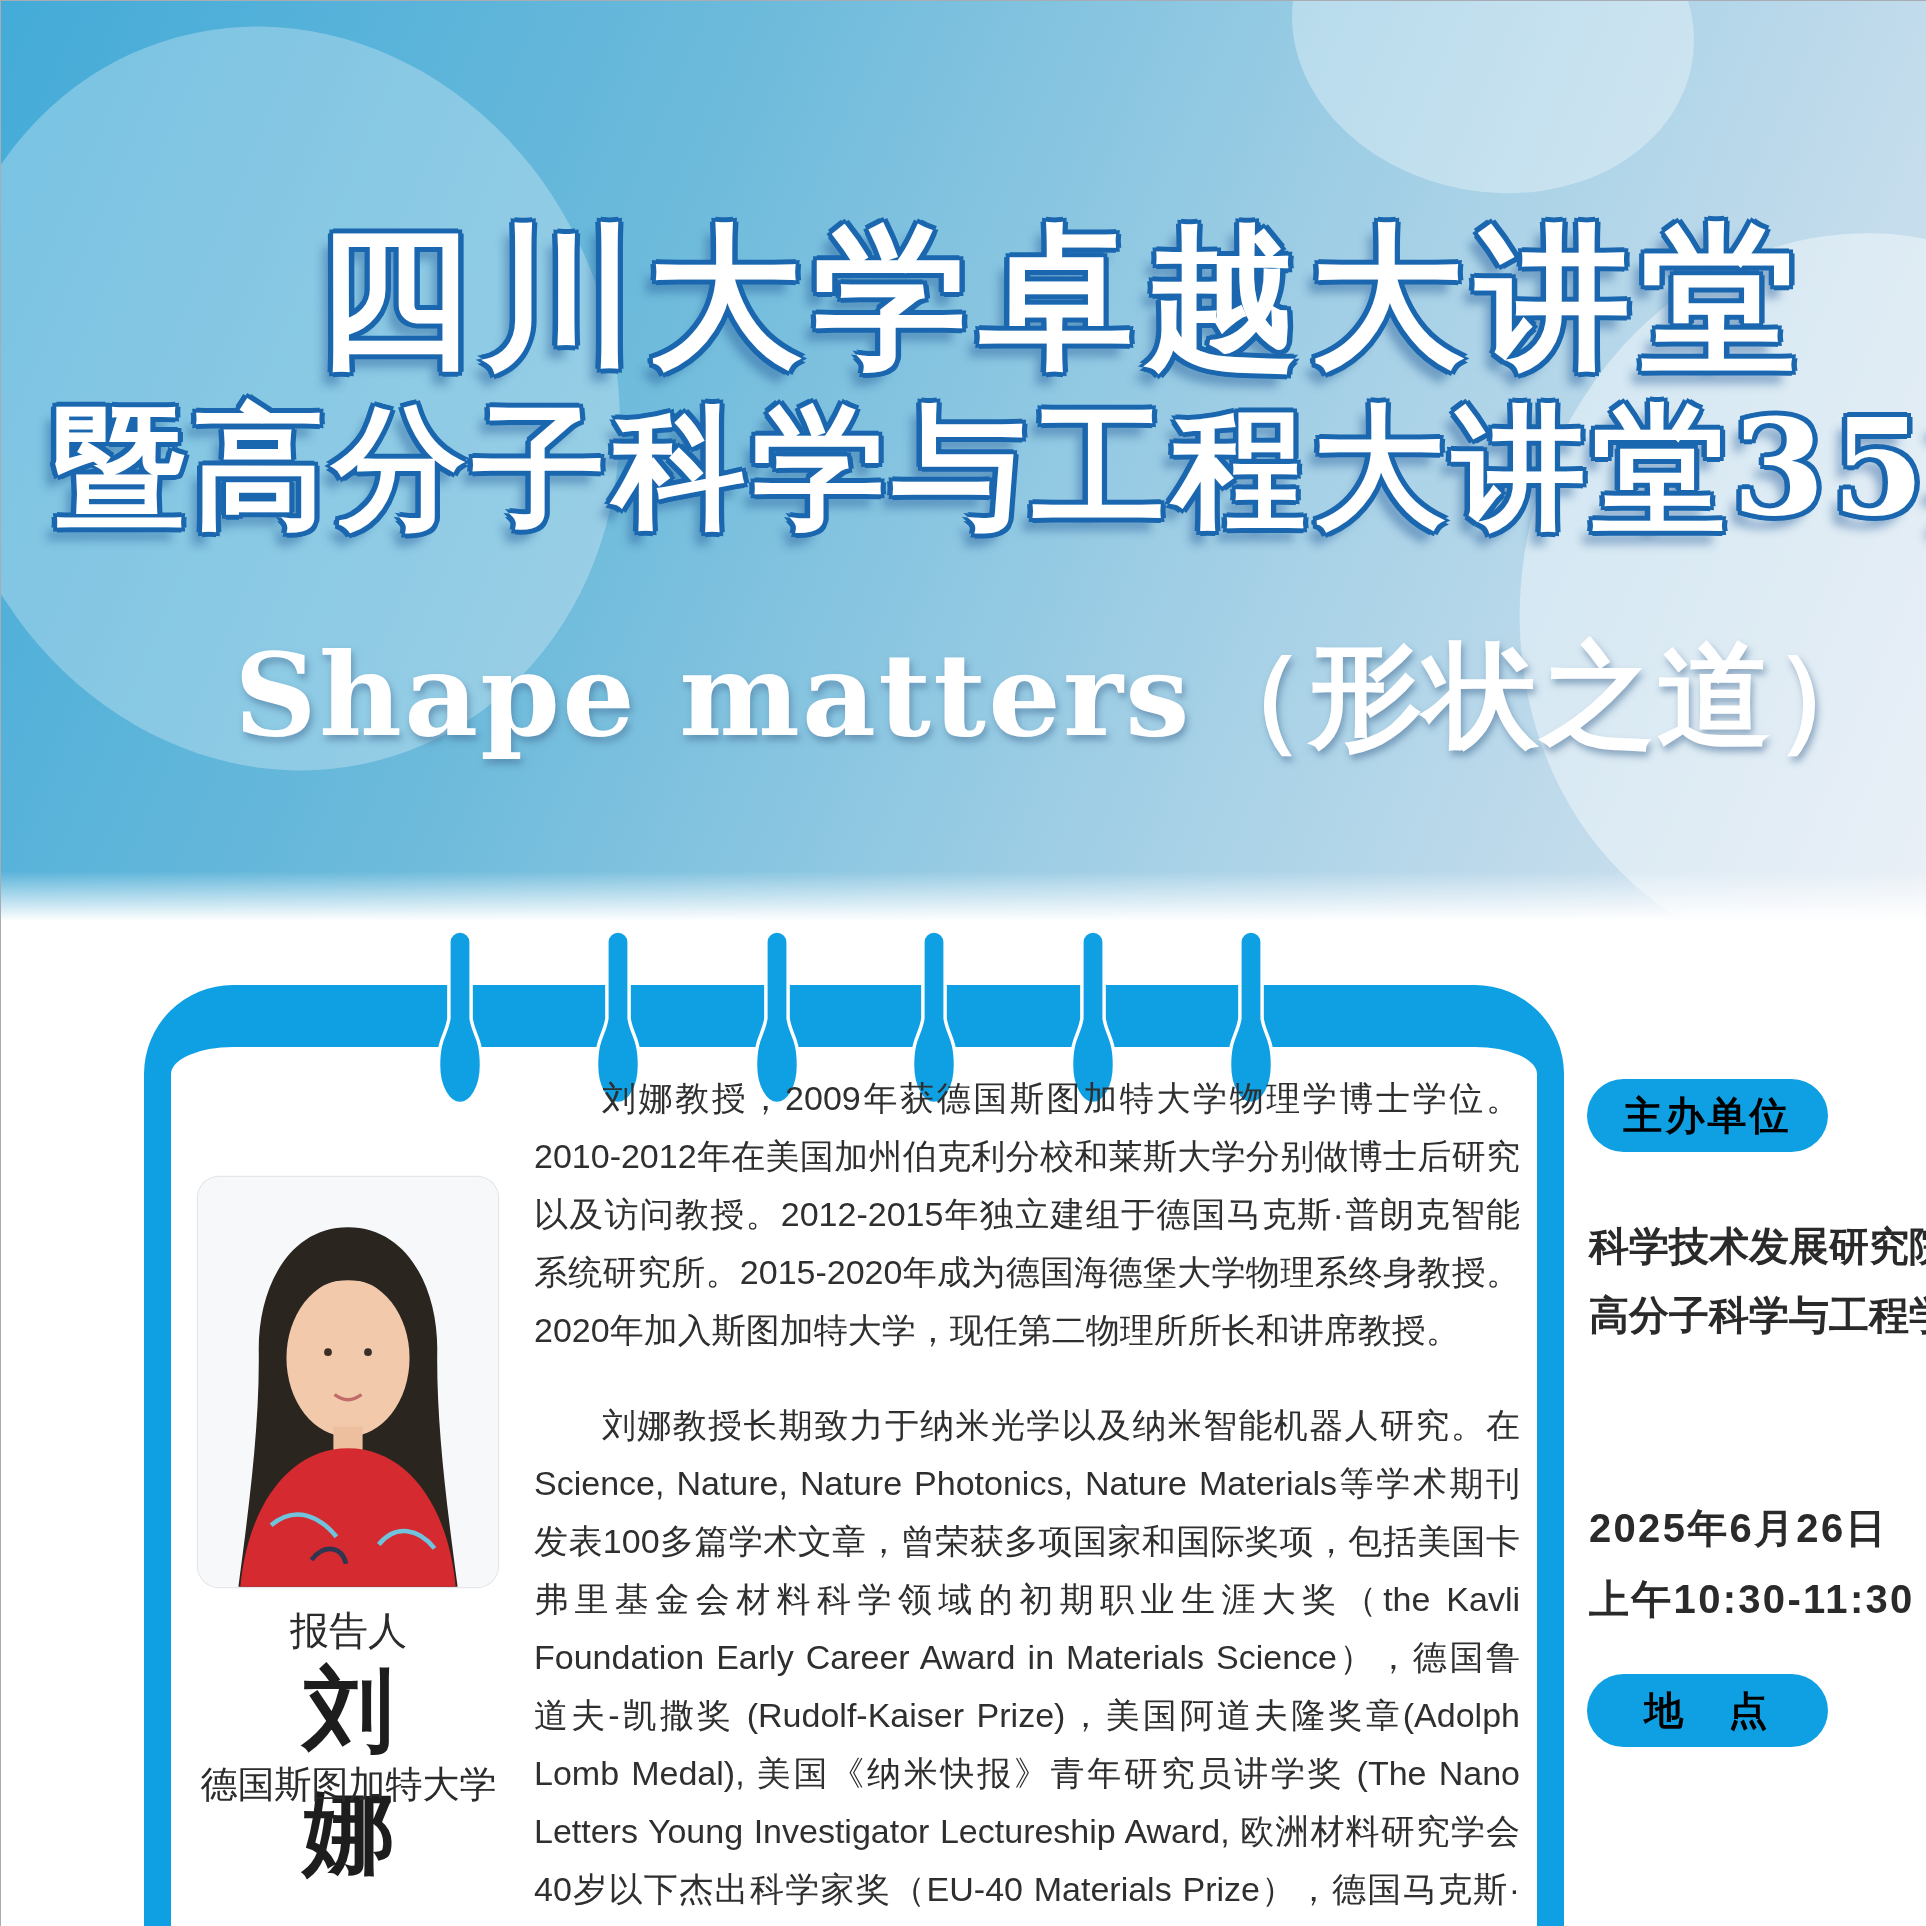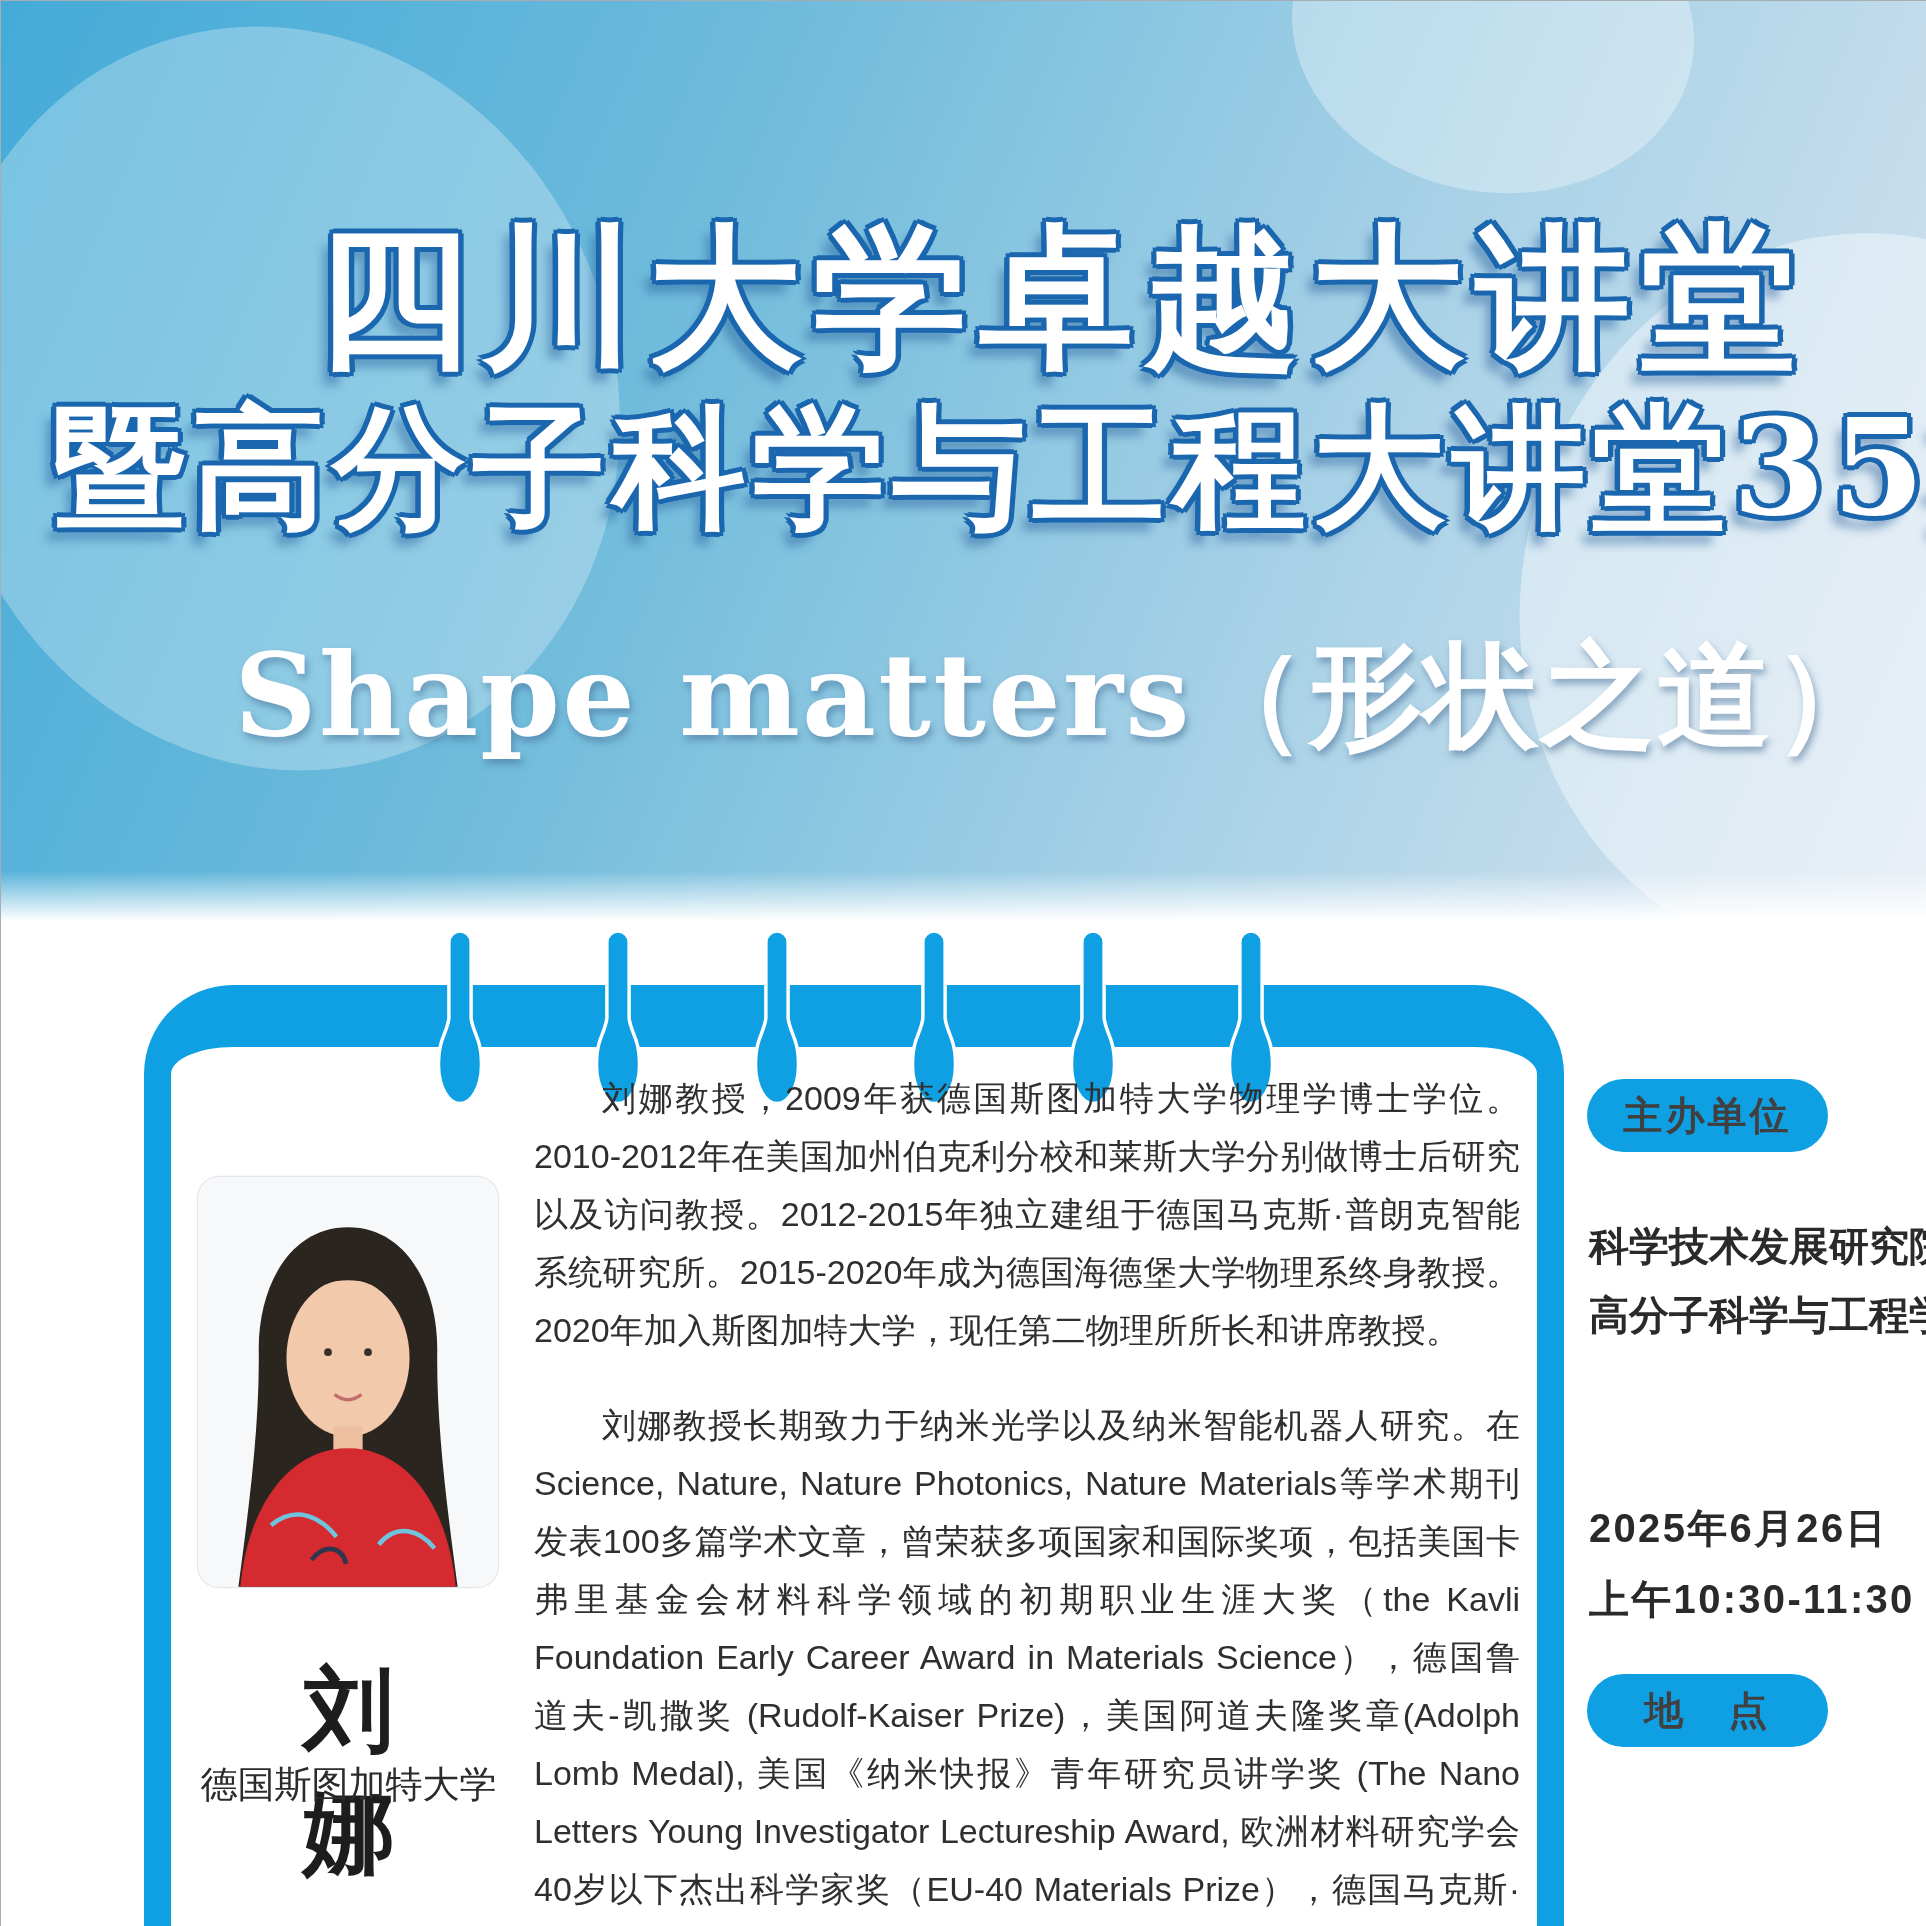--- a/index.html
+++ b/index.html
@@ -67,21 +67,21 @@
   .bio{
     position:absolute;left:534px;width:986px;z-index:3;
     font-size:34px;line-height:58px;color:#2f2f2f;text-align:justify;text-indent:2em;
   }
   .bio.p1{top:1069px;}
   .bio.p2{top:1396px;}
 
   
   .pill{
     position:absolute;left:1587px;width:241px;height:73px;border-radius:37px;
-    background:#0fa0e4;color:#404040;font-weight:bold;font-size:39px;
+    background:#0fa0e4;color:#000000;font-weight:bold;font-size:39px;
     display:flex;align-items:center;justify-content:center;letter-spacing:3.1px;
   }
   .pill.organizer{top:1079px;} .pill.time{top:1415px;} .pill.location{top:1674px;}
   .side-text{
     position:absolute;left:1589px;width:516px;font-weight:bold;color:#2a2a2a;
     font-size:40px;line-height:69px;
   }
   .side-text.org{top:1212px;}
   .side-text.when{top:1493px;line-height:71px;letter-spacing:2.3px;}
   .side-text.where{top:1920px;}
@@ -130,20 +130,21 @@
       <circle cx="338" cy="455" r="10" fill="#3a2e28"></circle>
       <circle cx="442" cy="455" r="10" fill="#3a2e28"></circle>
       <path d="M355,565 Q390,592 425,565" stroke="#c26b6b" stroke-width="9" fill="none"></path>
       <rect x="352" y="648" width="76" height="80" fill="#eebf9f"></rect>
       <path d="M110,1065 C130,850 240,705 390,705 C540,705 650,850 670,1065 Z" fill="#d42a30"></path>
       <path d="M190,905 C255,850 320,885 360,935" stroke="#6fc3dd" stroke-width="12" fill="none"></path>
       <path d="M470,955 C515,900 575,915 615,965" stroke="#6fc3dd" stroke-width="12" fill="none"></path>
       <path d="M295,995 C330,950 375,962 385,1005" stroke="#30364f" stroke-width="12" fill="none"></path>
     </svg>
   </div>
+  <div class="speaker-role">报告人</div>
   <div class="speaker-name">刘　　娜</div>
   <div class="speaker-affil affil1">德国斯图加特大学</div>
 
   <div class="bio p1">刘娜教授，2009年获德国斯图加特大学物理学博士学位。2010-2012年在美国加州伯克利分校和莱斯大学分别做博士后研究以及访问教授。2012-2015年独立建组于德国马克斯·普朗克智能系统研究所。2015-2020年成为德国海德堡大学物理系终身教授。2020年加入斯图加特大学，现任第二物理所所长和讲席教授。</div>
   <div class="bio p2">刘娜教授长期致力于纳米光学以及纳米智能机器人研究。在Science, Nature, Nature Photonics, Nature Materials等学术期刊发表100多篇学术文章，曾荣获多项国家和国际奖项，包括美国卡弗里基金会材料科学领域的初期职业生涯大奖（the Kavli Foundation Early Career Award in Materials Science），德国鲁道夫-凯撒奖 (Rudolf-Kaiser Prize)，美国阿道夫隆奖章(Adolph Lomb Medal), 美国《纳米快报》青年研究员讲学奖 (The Nano Letters Young Investigator Lectureship Award, 欧洲材料研究学会40岁以下杰出科学家奖（EU-40 Materials Prize），德国马克斯·普朗克会士（Max Planck Fellow), 美国光学学会会士 (OSA Fellow), 美国物理学会会士 (APS Fellow)。现任Science Advances责任副主编 (Deputy Editor) 以及ACS Photonics 副主编 (Associate Editor)。</div>
 
   <div class="pill organizer">
     <span>主办单位</span>
   </div>
   <div class="side-text org">

